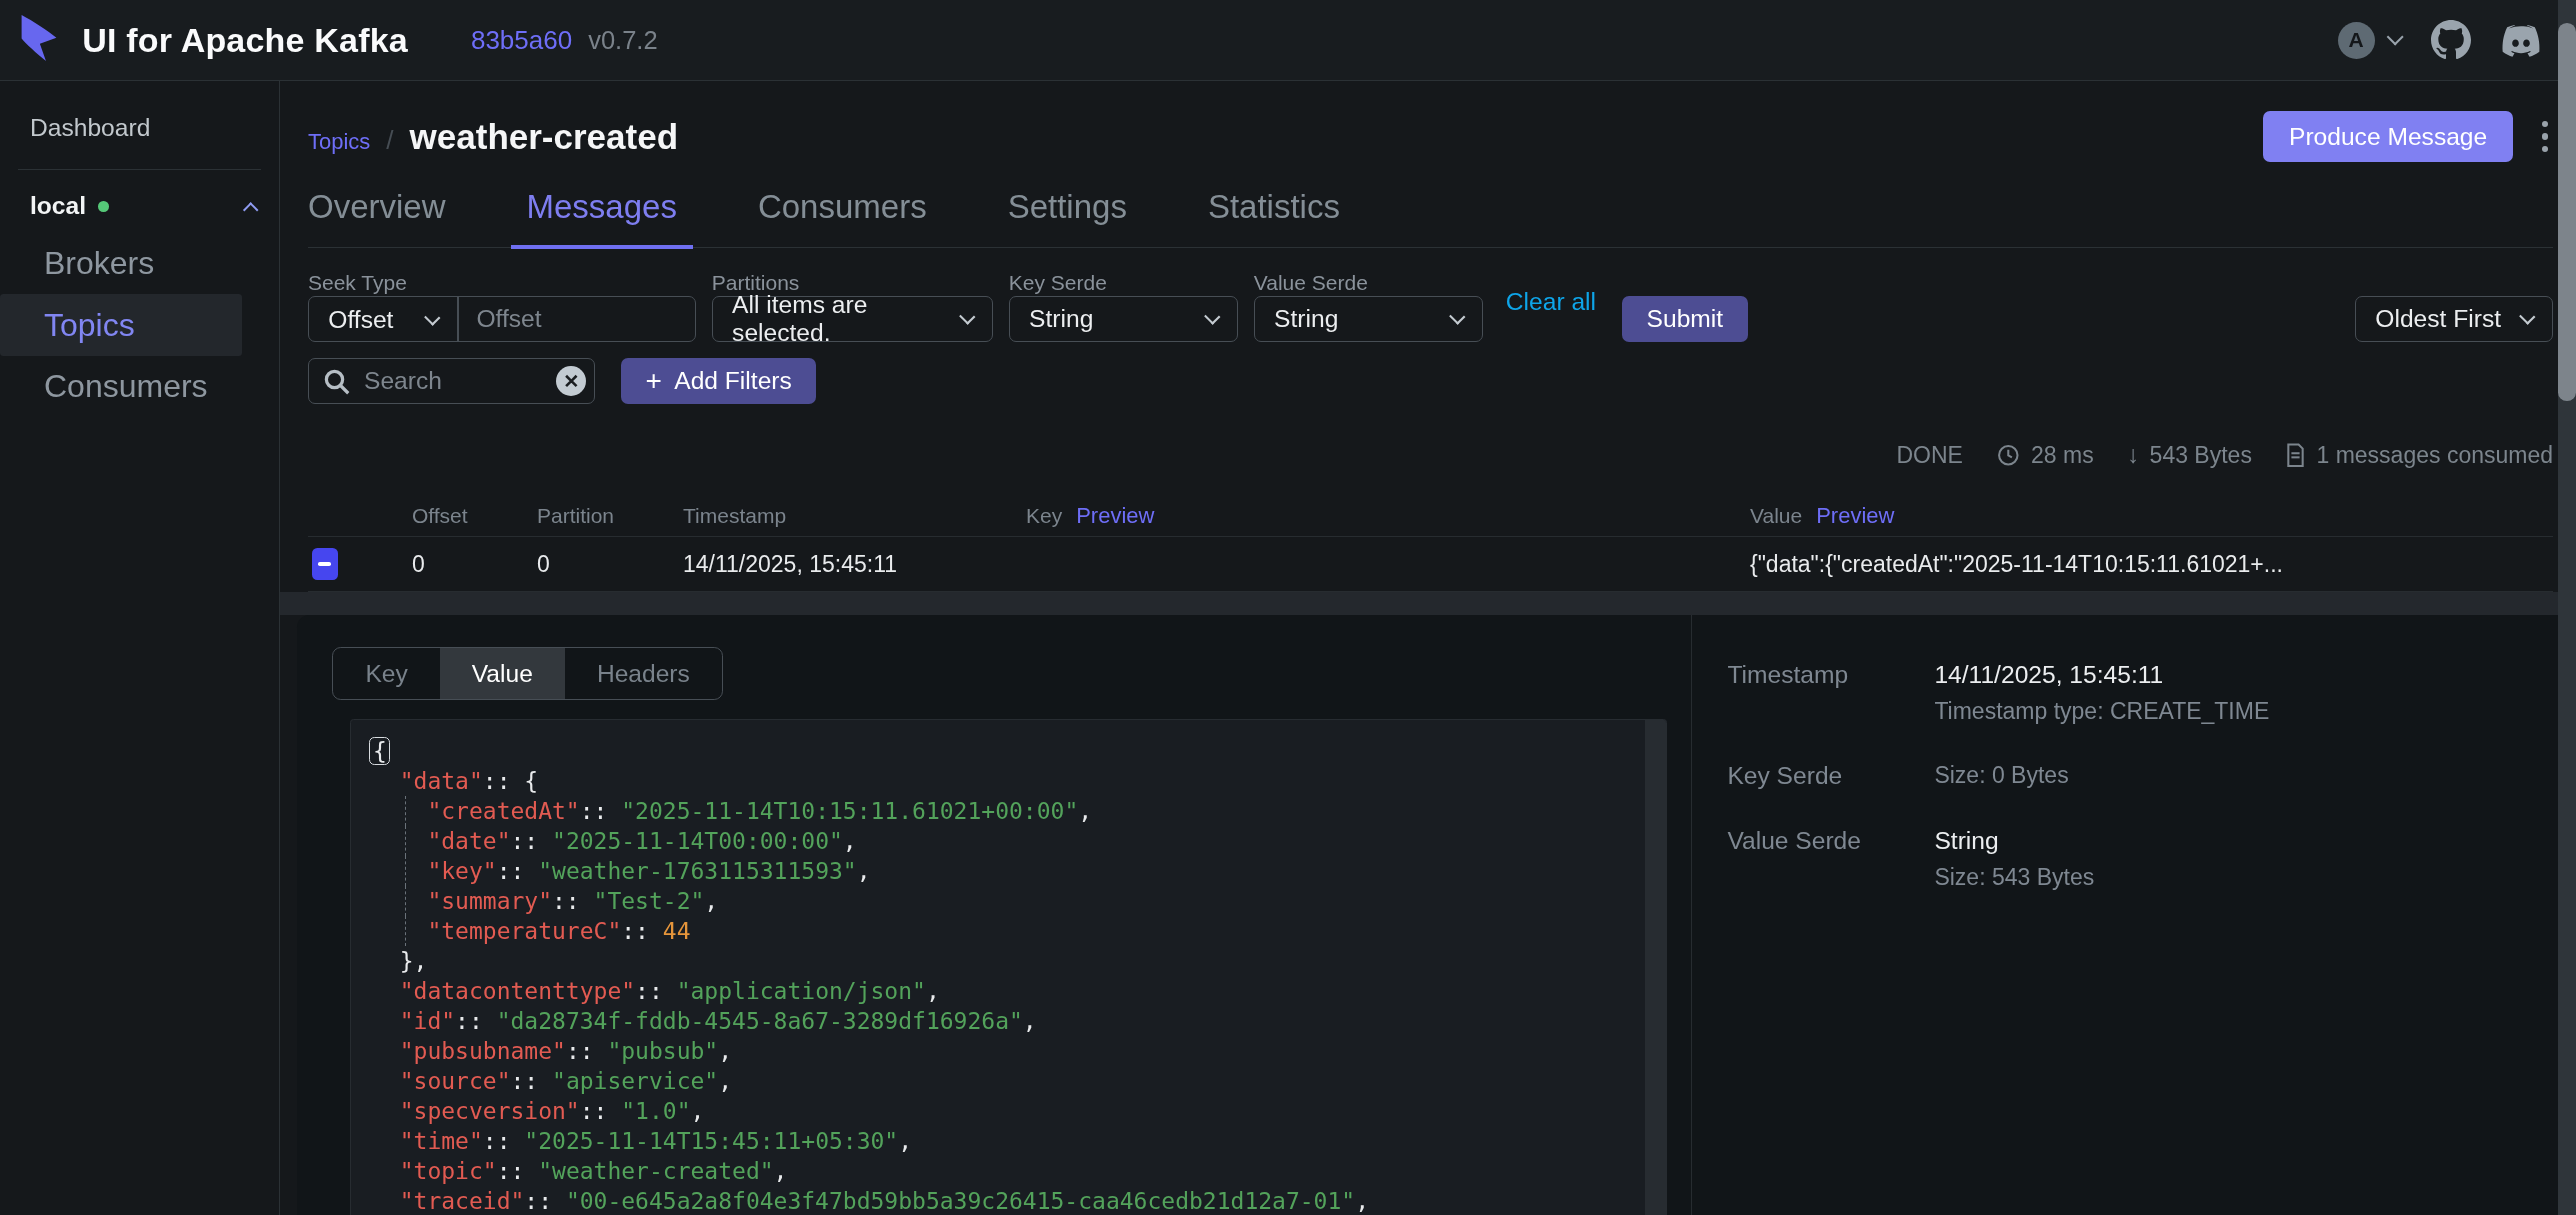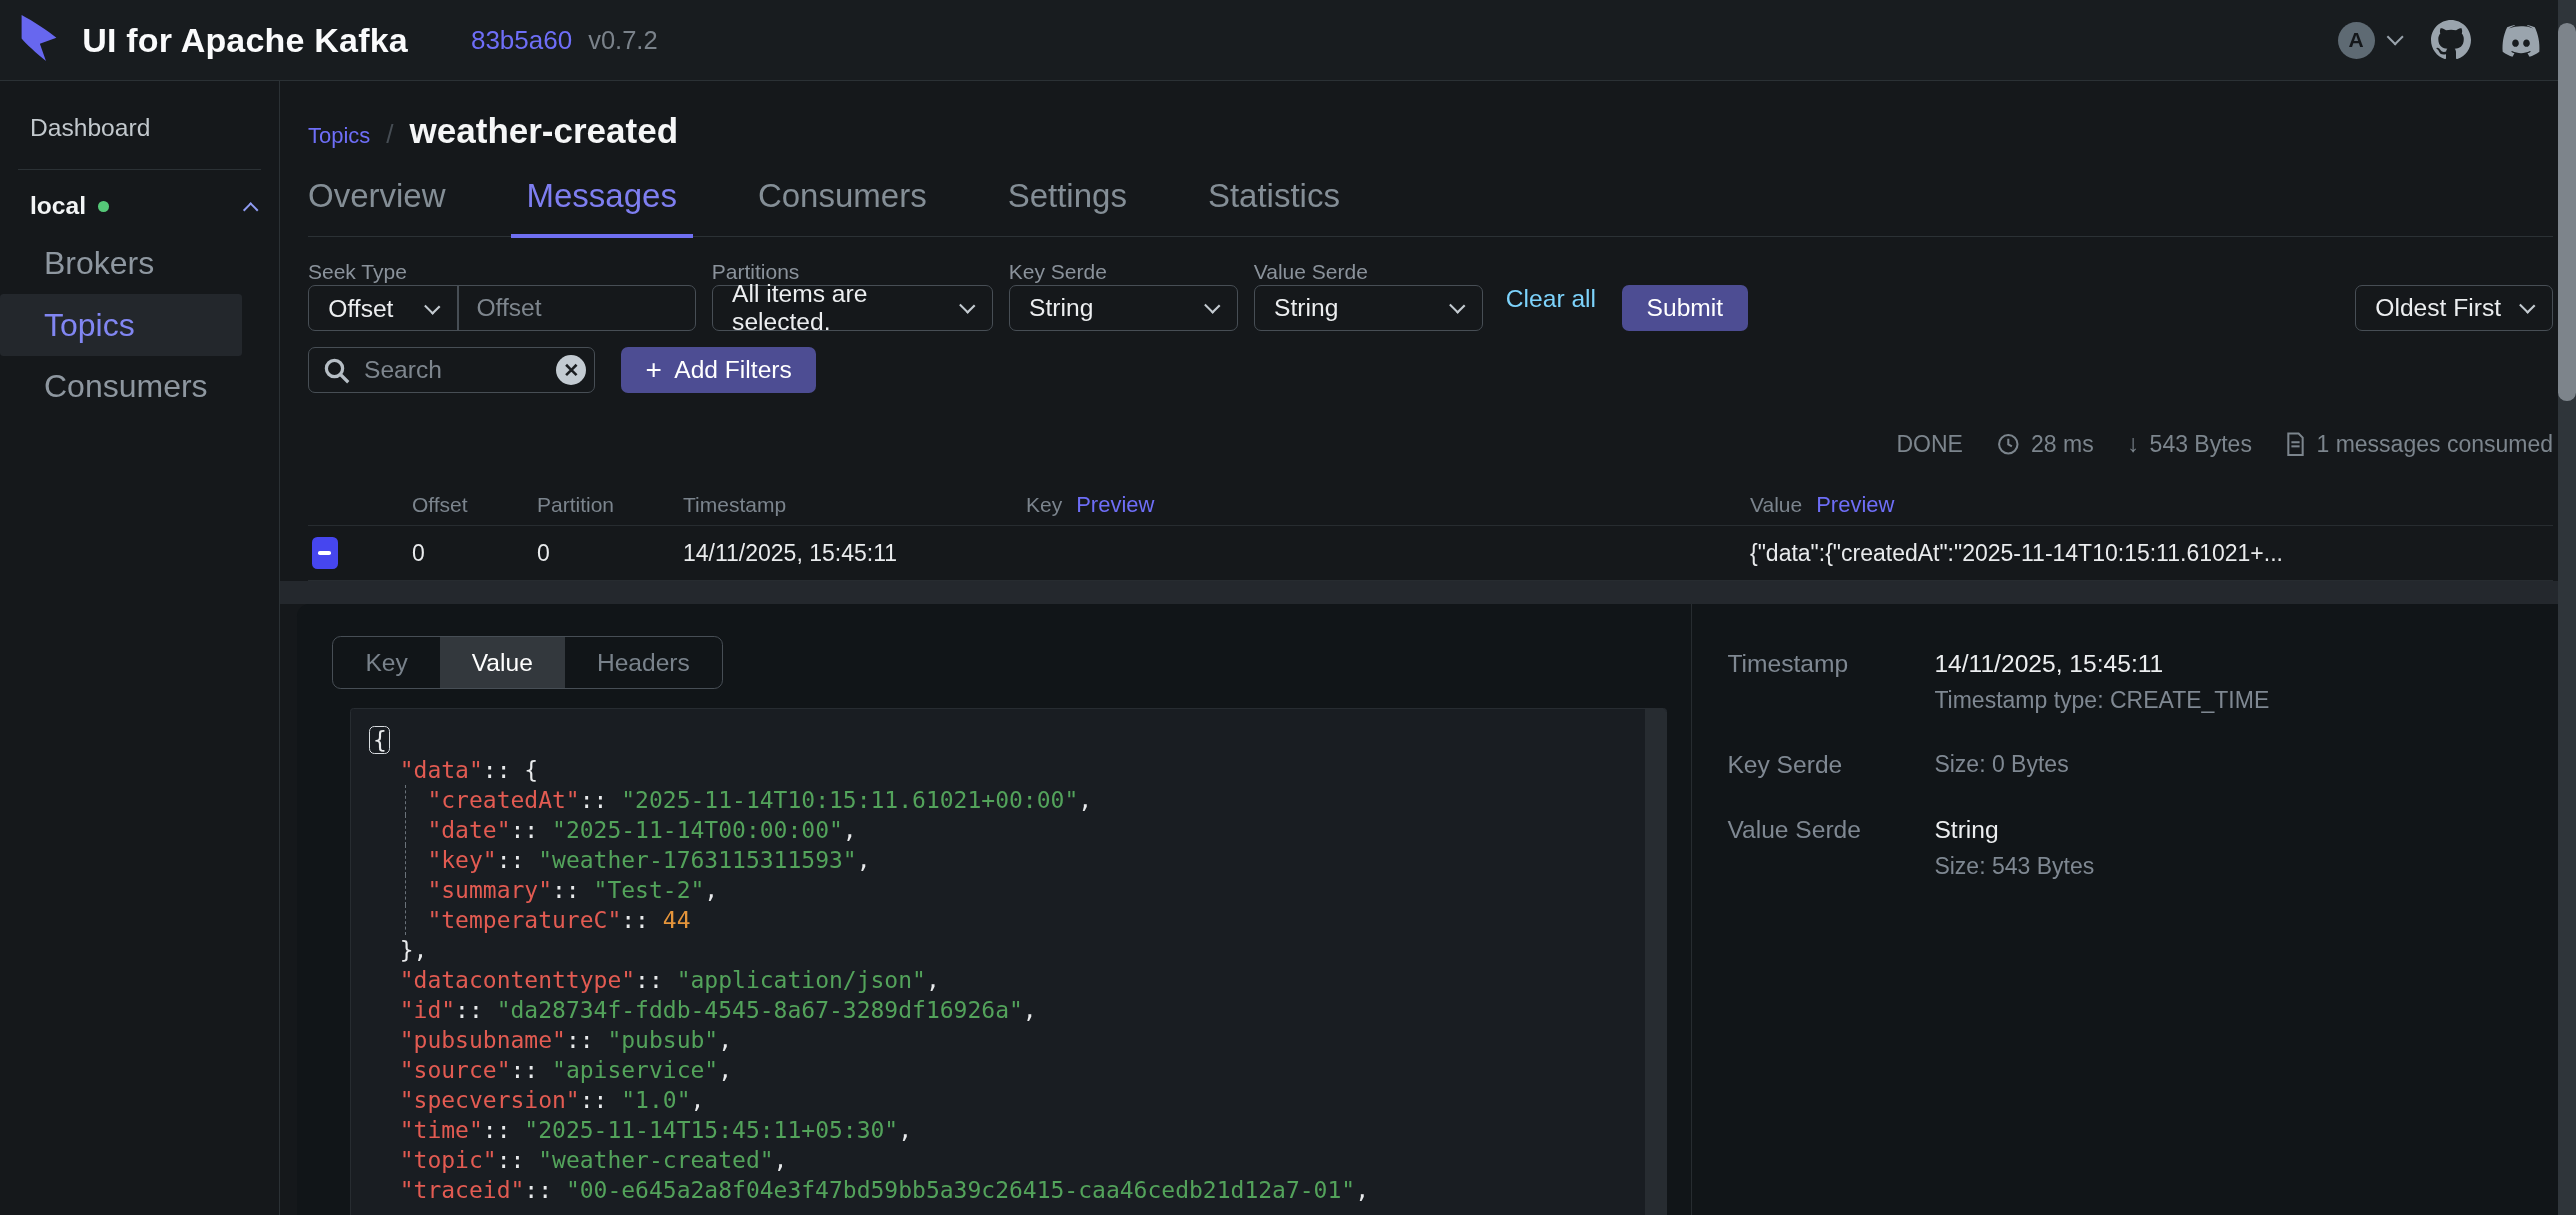--- a/index.html
+++ b/index.html
@@ -65,21 +65,21 @@
              font-size:24.6px; color:#ECEEF0; background:transparent; }
   .select { cursor:pointer; padding:0 16px 0 19.3px; justify-content:space-between; }
   .select .sel-chev { width:10.6px; height:10.6px; border-right:2.6px solid #C3CAD0; border-bottom:2.6px solid #C3CAD0;
                       transform:rotate(45deg) scaleX(1.1); margin:-5.3px 3.5px 0 19.3px; flex-shrink:0; }
   .combined { display:flex; height:46px; border:1.8px solid #474E55; border-radius:7px; }
   .combined .select { border:none; width:148px; }
   .combined .divider { width:1.8px; background:#474E55; }
   .combined input { width:236px; background:transparent; border:none; outline:none; color:#ECEEF0;
                     font-size:24.6px; padding:0 17.6px; font-family:inherit; }
   input::placeholder { color:#7E868E; }
-  .clear-all { font-size:24.6px; color:#7dd3fc; margin:0 26px 18px 23px; cursor:pointer; }
+  .clear-all { font-size:24.6px; color:#0ea5e9; margin:0 26px 26px 23px; cursor:pointer; }
   .btn-secondary { background:#4D4D93; color:#FFFFFF; font-size:24.6px; border:none; border-radius:7px;
                    height:46px; padding:0 24.6px; cursor:pointer; font-family:inherit; margin-bottom:0; }
   .spacer { flex:1; }
 
   .search-row { display:flex; align-items:center; margin-top:16px; }
   .search-box { position:relative; width:287px; }
   .search-box input { width:100%; height:46px; border:1.8px solid #474E55; border-radius:7px; background:transparent;
                       color:#ECEEF0; font-size:24.6px; padding:0 49px 0 55px; outline:none; font-family:inherit; }
   .search-icon { position:absolute; left:14px; top:8.8px; }
   .search-clear { position:absolute; right:8.8px; top:8px; width:30px; height:30px; border-radius:50%;
@@ -190,20 +190,28 @@
       <div class="side-sub">Consumers</div>
     </nav>
 
     <main class="main">
 
       <div class="page-head">
         <div class="crumb">
           <span class="crumb-link">Topics</span>
           <span class="crumb-sep">/</span>
           <span class="page-title">weather-created</span>
+        </div>
+        <div class="head-actions">
+          <button class="btn-primary">Produce Message</button>
+          <span class="kebab">
+              <i></i>
+              <i></i>
+              <i></i>
+            </span>
         </div>
       </div>
 
       <div class="tabs">
         <div class="tab">Overview</div>
         <div class="tab active">Messages</div>
         <div class="tab">Consumers</div>
         <div class="tab">Settings</div>
         <div class="tab">Statistics</div>
       </div>

